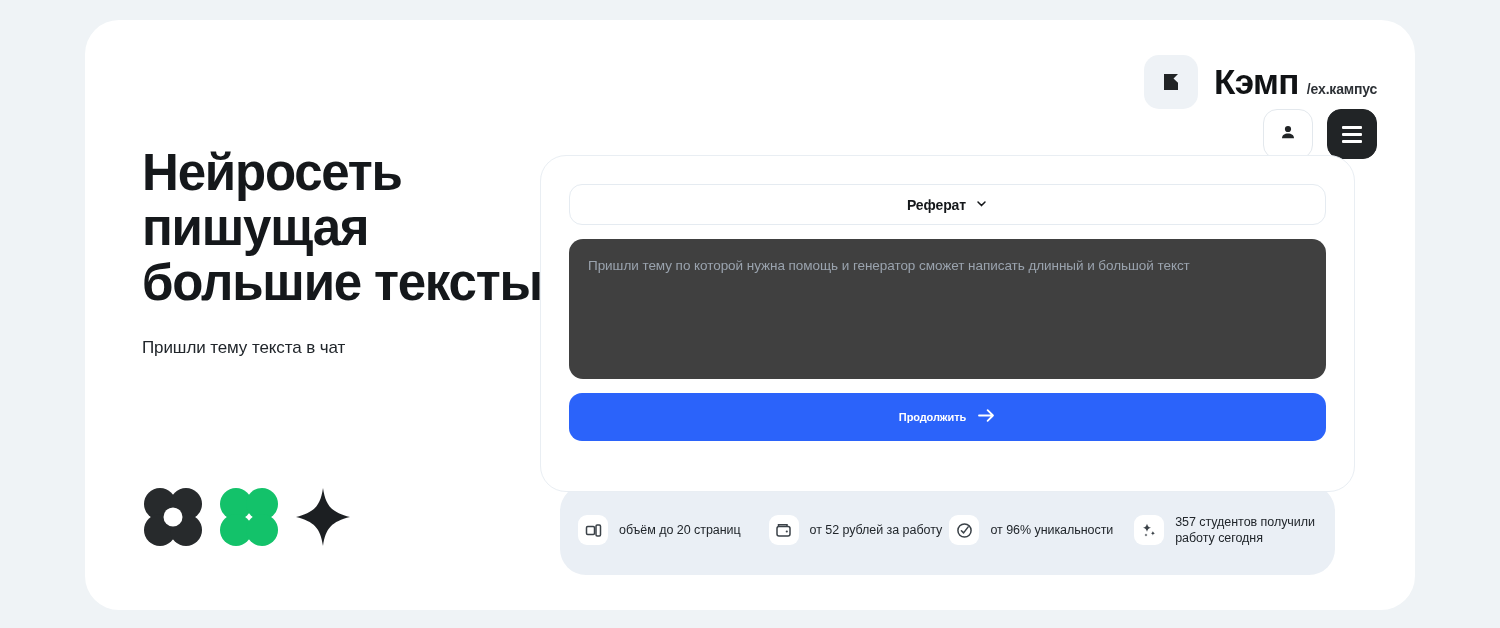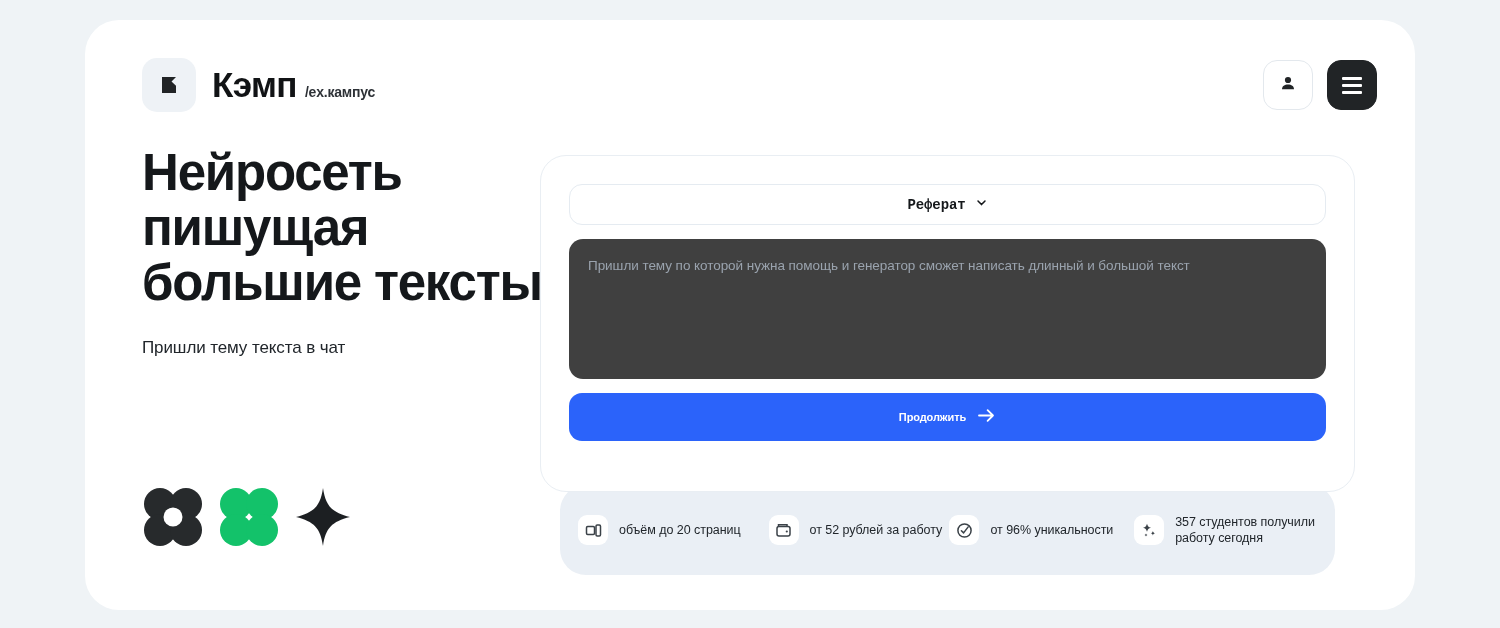--- a/index.html
+++ b/index.html
@@ -27,22 +27,23 @@
   }
 
   
   .header {
     position: absolute;
     left: 57px;
     top: 35px;
     right: 38px;
     height: 60px;
     display: flex;
-    align-items: center;
+    align-items: flex-end;
     justify-content: space-between;
+    flex-direction: column;
   }
 
   .brand {
     display: flex;
     align-items: center;
     gap: 16px;
   }
 
   .brand-mark {
     width: 54px;
@@ -212,21 +213,20 @@
   .select-bar {
     height: 41px;
     border: 1px solid #e5ebf1;
     border-radius: 13px;
     background: #ffffff;
     display: flex;
     align-items: center;
     justify-content: center;
     gap: 9px;
     cursor: pointer;
-    font-family: Liberation Mono, monospace;
   }
 
   .select-label {
     font-size: 14px;
     font-weight: 700;
     color: #15181b;
     letter-spacing: -0.1px;
   }
 
   .textarea-box {

